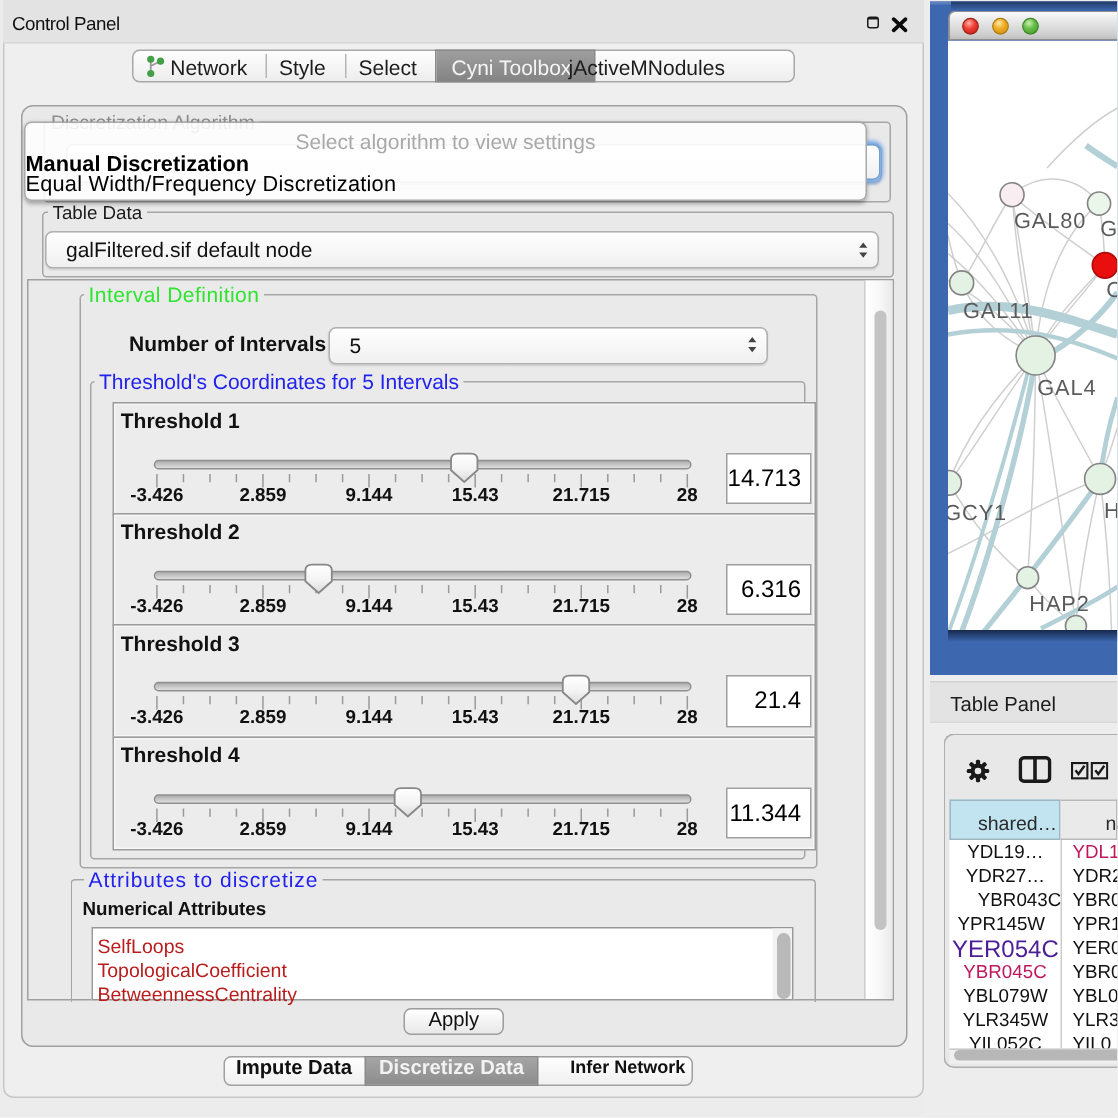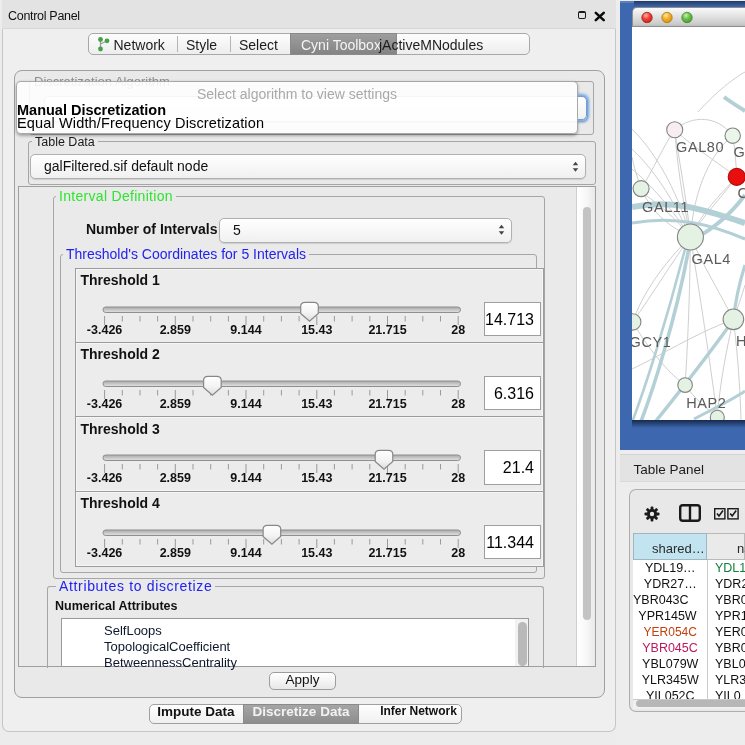--- a/index.html
+++ b/index.html
@@ -272,21 +272,21 @@
       </svg>
       <div class="vbox">
         <span>11.344</span>
       </div>
     </div>
 
 <div class="abs etched" style="left:47px;top:586px;width:495px;height:81px;border-bottom:none;border-radius:3px 3px 0 0;"></div>
 <div class="glabel" style="left:56px;top:580px;background:#eaeaea;color:#2222ee;font-size:14px;letter-spacing:0.65px;">Attributes to discretize</div>
 <div class="abs" style="left:55px;top:599px;font-size:12.5px;font-weight:bold;color:#111;">Numerical Attributes</div>
 <div class="abs" style="left:60.5px;top:617.5px;width:468px;height:49px;background:#fff;border:1px solid #999;box-sizing:border-box;"></div>
-<div class="abs" style="left:65px;top:622.5px;font-size:13px;color:#0f172a;line-height:16.2px;margin-left:39px;">SelfLoops<br>TopologicalCoefficient<br>BetweennessCentrality</div>
+<div class="abs" style="left:65px;top:622.5px;font-size:13px;color:#b91c1c;line-height:16.2px;">SelfLoops<br>TopologicalCoefficient<br>BetweennessCentrality</div>
 <div class="abs" style="left:514.5px;top:618.5px;width:13px;height:47px;background:#f2f2f2;"></div>
 <div class="abs" style="left:517.5px;top:621.5px;width:9px;height:44px;background:#b9b9b9;border-radius:4.5px;"></div>
 
 <div class="abs" style="left:269px;top:671.5px;width:67px;height:18px;background:linear-gradient(#ffffff,#e8e8e8);border:1px solid #9d9d9d;border-radius:5px;box-sizing:border-box;"></div>
 <div class="abs" style="left:269px;top:671.8px;width:67px;text-align:center;font-size:13.5px;font-weight:normal;color:#111;">Apply</div>
 
 <div class="abs" style="left:149px;top:703.5px;width:313px;height:20px;background:linear-gradient(#fefefe,#f0f0f0);border:1px solid #a0a0a0;border-radius:5px;box-sizing:border-box;"></div>
 <div class="abs" style="left:243px;top:703.5px;width:116px;height:20px;background:linear-gradient(#a5a5a5,#8d8d8d);border:1px solid #8a8a8a;box-sizing:border-box;"></div>
 <div class="abs" style="left:149px;top:703.5px;width:94px;text-align:center;font-size:13.5px;font-weight:bold;color:#111;">Impute Data</div>
 <div class="abs" style="left:243px;top:703.5px;width:116px;text-align:center;font-size:13.5px;font-weight:bold;color:#f2f2f2;">Discretize Data</div>
@@ -426,28 +426,28 @@
 <path d="M16.2 5.5 L18.2 8 L22.2 2.5" stroke="#1a1a1a" stroke-width="1.6" fill="none"></path>
     </svg>
 
 <div class="abs" style="left:633px;top:533px;width:73.5px;height:26.5px;background:#c2e4f1;border:1px solid #9fb6c0;box-sizing:border-box;"></div>
 <div class="abs" style="left:706.5px;top:533px;width:38.5px;height:26.5px;background:#eaeaea;border:1px solid #b9b9b9;border-left:none;box-sizing:border-box;"></div>
 <div class="abs" style="left:652px;top:540.5px;font-size:13px;color:#2a2a2a;">shared…</div>
 <div class="abs" style="left:737px;top:540.5px;font-size:13px;color:#2a2a2a;">na</div>
 
 <div class="abs" style="left:633px;top:559.5px;width:112px;height:139px;background:#fff;"></div>
 <div class="abs" style="left:633px;top:561.3px;width:74.5px;text-align:center;font-size:12.5px;color:#111;">YDL19…</div>
-<div class="abs" style="left:715px;top:561.3px;font-size:12.5px;color:#15803d;">YDL1</div>
+<div class="abs" style="left:715px;top:561.3px;font-size:12.5px;color:#be185d;">YDL1</div>
 <div class="abs" style="left:633px;top:577.2px;width:74.5px;text-align:center;font-size:12.5px;color:#111;">YDR27…</div>
 <div class="abs" style="left:715px;top:577.2px;font-size:12.5px;color:#111;">YDR2</div>
-<div class="abs" style="left:633px;top:593.1px;width:74.5px;text-align:left;font-size:12.5px;color:#111;">YBR043C</div>
+<div class="abs" style="left:633px;top:593.1px;width:74.5px;text-align:right;font-size:12.5px;color:#111;">YBR043C</div>
 <div class="abs" style="left:715px;top:593.1px;font-size:12.5px;color:#111;">YBR0</div>
 <div class="abs" style="left:633px;top:609.0px;width:69px;text-align:center;font-size:12.5px;color:#111;">YPR145W</div>
 <div class="abs" style="left:715px;top:609.0px;font-size:12.5px;color:#111;">YPR1</div>
-<div class="abs" style="left:633px;top:624.9px;width:74.5px;text-align:center;font-size:12px;color:#c2410c;">YER054C</div>
+<div class="abs" style="left:633px;top:624.9px;width:74.5px;text-align:center;font-size:16px;color:#4c1d95;">YER054C</div>
 <div class="abs" style="left:715px;top:624.9px;font-size:12.5px;color:#111;">YER0</div>
 <div class="abs" style="left:633px;top:640.8px;width:74px;text-align:center;font-size:12.5px;color:#be185d;">YBR045C</div>
 <div class="abs" style="left:715px;top:640.8px;font-size:12.5px;color:#111;">YBR0</div>
 <div class="abs" style="left:633px;top:656.7px;width:74.5px;text-align:center;font-size:12.5px;color:#111;">YBL079W</div>
 <div class="abs" style="left:715px;top:656.7px;font-size:12.5px;color:#111;">YBL0</div>
 <div class="abs" style="left:633px;top:672.6px;width:74.5px;text-align:center;font-size:12.5px;color:#111;">YLR345W</div>
 <div class="abs" style="left:715px;top:672.6px;font-size:12.5px;color:#111;">YLR3</div>
 <div class="abs" style="left:633px;top:688.5px;width:74.5px;text-align:center;font-size:12.5px;color:#111;">YIL052C</div>
 <div class="abs" style="left:715px;top:688.5px;font-size:12.5px;color:#111;">YIL0</div>
 

